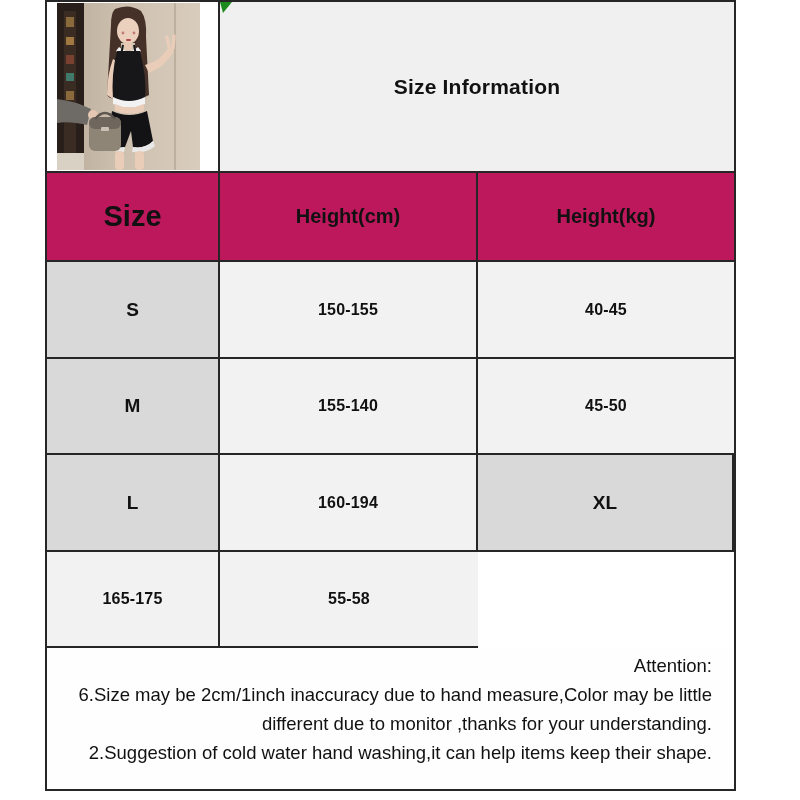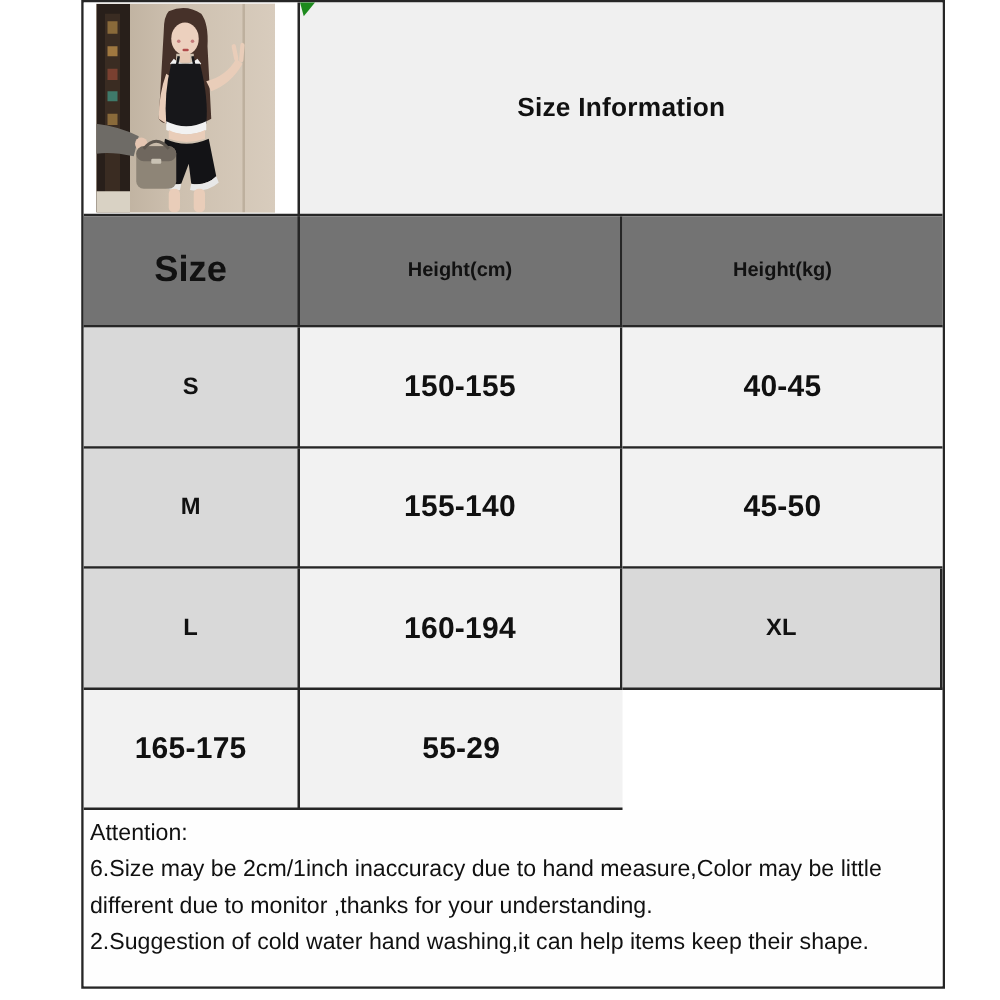--- a/index.html
+++ b/index.html
@@ -7,30 +7,31 @@
     padding: 0;
     width: 800px;
     height: 800px;
     background: #ffffff;
     font-family: "Liberation Sans", sans-serif;
     color: #111111;
     overflow: hidden;
   }
   .sheet {
     position: absolute;
-    left: 65px;
+    left: 45px;
     top: 0;
     width: 691px;
     height: 791px;
     box-sizing: border-box;
     border: 2px solid #262626;
     background: #ffffff;
     display: grid;
     grid-template-columns: 173px 258px 256px;
     grid-template-rows: 171px 89px 97px 96px 97px 96px 1fr;
+    text-align: right;
   }
   .cell {
     box-sizing: border-box;
     border-right: 2px solid #262626;
     border-bottom: 2px solid #262626;
     display: flex;
     align-items: center;
     justify-content: center;
   }
   .cell.last-col { border-right: none; }
@@ -55,33 +56,33 @@
   }
   .corner-marker {
     position: absolute;
     left: 0px;
     top: 0px;
     width: 0; height: 0;
     border-top: 11px solid #1d8a1d;
     border-right: 9px solid transparent;
     border-left: 3px solid transparent;
   }
-  .hdr { background: #737373; font-weight: bold; }
+  .hdr { background: #be185d; font-weight: bold; }
   .hdr-size { font-size: 29px; }
-  .hdr-col { font-size: 16px; }
+  .hdr-col { font-size: 20px; }
   .label-cell { background: #d9d9d9; font-weight: bold; font-size: 19px; }
-  .value-cell { background: #f2f2f2; font-weight: bold; font-size: 24px; letter-spacing: 0.2px; }
+  .value-cell { background: #f2f2f2; font-weight: bold; font-size: 16px; letter-spacing: 0.2px; }
   .attention-cell {
     grid-column: 1 / 4;
     grid-row: 7 / 8;
     background: #fefefe;
     border-right: none;
     border-bottom: none;
     display: block;
-    padding: 3px 2px 0 5px;
+    padding: 3px 22px 0 5px;
     font-size: 18.5px;
     line-height: 29px;
     white-space: nowrap;
   }
   .photo-frame {
     width: 143px;
     height: 167px;
     overflow: hidden;
     background: #c8bbaa;
   }
@@ -170,21 +171,21 @@
 
   <div class="cell label-cell">M</div>
   <div class="cell value-cell">155-140</div>
   <div class="cell value-cell last-col">45-50</div>
 
   <div class="cell label-cell">L</div>
   <div class="cell value-cell">160-194</div>
 
   <div class="cell label-cell">XL</div>
   <div class="cell value-cell">165-175</div>
-  <div class="cell value-cell last-col">55-29</div>
+  <div class="cell value-cell last-col">55-58</div>
 
   <div class="cell attention-cell">
     <div>Attention:</div>
     <div>6.Size may be 2cm/1inch inaccuracy due to hand measure,Color may be little</div>
     <div>different due to monitor ,thanks for your understanding.</div>
     <div>2.Suggestion of cold water hand washing,it can help items keep their shape.</div>
   </div>
 
 </div>
 

